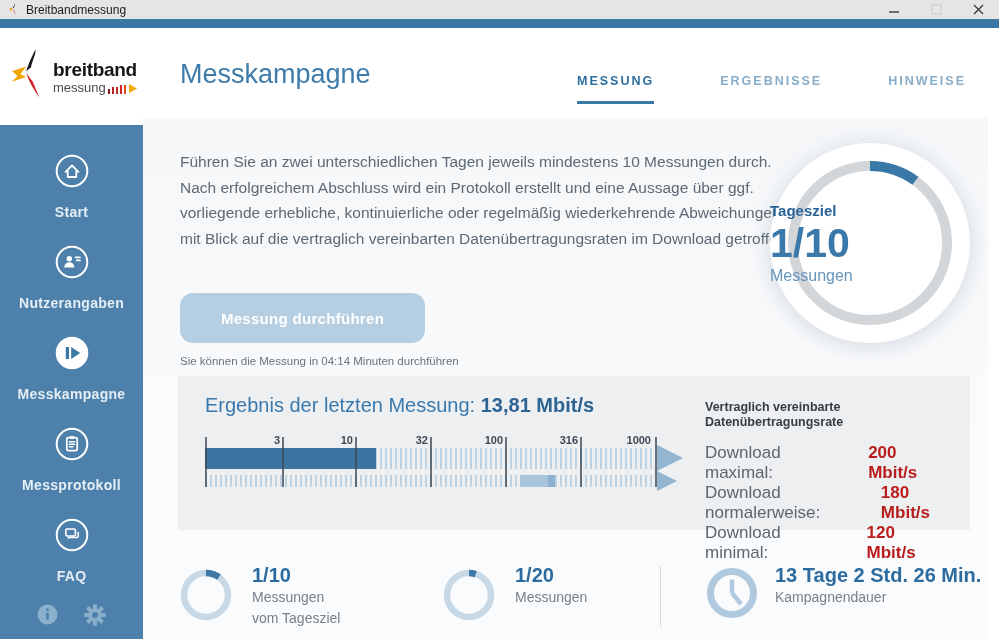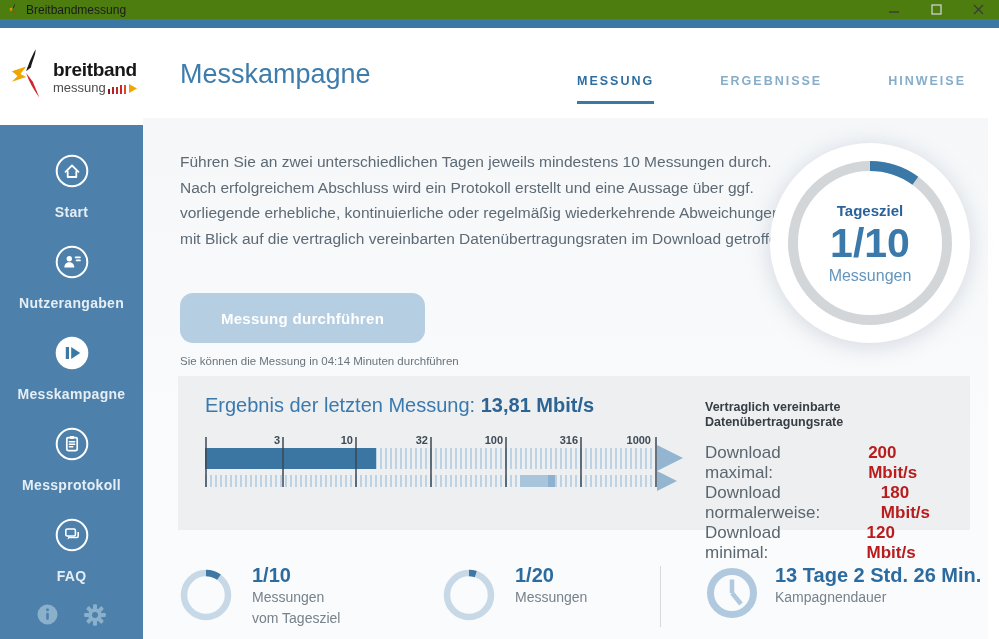--- a/index.html
+++ b/index.html
@@ -2,21 +2,21 @@
 <html><head>
 <meta charset="utf-8">
 <style>
   * { box-sizing: border-box; margin: 0; padding: 0; }
   html,body { width: 999px; height: 639px; }
   body { font-family: "Liberation Sans", "DejaVu Sans", sans-serif; background:#ddd; }
 
   .window { position:relative; width:999px; height:639px; background:#fff; overflow:hidden; }
 
   
-  .titlebar { position:absolute; left:0; top:0; width:100%; height:19px; background:#4d7c0f; display:flex; align-items:center; }
+  .titlebar { position:absolute; left:0; top:0; width:100%; height:19px; background:#e5e5e5; display:flex; align-items:center; }
   .titlebar .app-ic { margin:0 6px 0 7px; display:flex; }
   .titlebar .ttl { font-size:12px; color:#1b1b1b; }
   .win-controls { position:absolute; right:0; top:0; height:19px; display:flex; }
   .wc { width:42px; height:19px; display:flex; align-items:center; justify-content:center; cursor:default; }
   .topstrip { position:absolute; left:0; top:19px; width:100%; height:9px; background:#3a77a4; }
 
   
   .sidebar { position:absolute; left:0; top:28px; width:143px; bottom:0; background:#4d80aa; }
   .logo-box { height:97px; background:#fff; display:flex; align-items:center; padding-left:10px; }
   .wordmark { margin-left:5px; line-height:1; }
@@ -39,21 +39,21 @@
   .content .right-sliver { position:absolute; right:0; top:0; width:11px; height:100%; background:#fff; }
 
   .intro { position:absolute; left:37px; top:31px; width:620px; font-size:15.5px; line-height:25.5px; color:#5d6a75; }
 
   .measure-btn { position:absolute; left:37px; top:175px; width:245px; height:50px; background:#b6cee1; border:none; border-radius:13px; color:#fff; font-family:inherit; font-size:15px; font-weight:bold; letter-spacing:0.3px; }
   .hint { position:absolute; left:37px; top:237px; font-size:11.5px; color:#68747e; }
 
   
   .daily-circle { position:absolute; left:627px; top:25px; width:200px; height:200px; border-radius:50%; background:#fff; box-shadow:0 3px 22px rgba(110,130,150,0.28); }
   .daily-circle svg { position:absolute; left:0; top:0; }
-  .dc-text { position:absolute; left:0; top:0; width:100%; height:100%; display:flex; flex-direction:column; align-items:center; justify-content:center; }
+  .dc-text { position:absolute; left:0; top:0; width:100%; height:100%; display:flex; flex-direction:column; align-items:flex-start; justify-content:center; }
   .dc-label { font-size:15px; font-weight:bold; color:#29639a; }
   .dc-value { font-size:41px; font-weight:bold; color:#3a79a9; line-height:48px; }
   .dc-unit { font-size:16px; color:#6495bd; }
 
   
   .result-panel { position:absolute; left:35px; top:258px; width:792px; height:154px; background:#edeff1; }
   .rp-heading { position:absolute; left:27px; top:18px; font-size:20px; color:#3a79ae; }
   .rp-heading b { color:#2d6493; }
 
   .gauge { position:absolute; left:27px; top:58px; width:485px; height:56px; }

